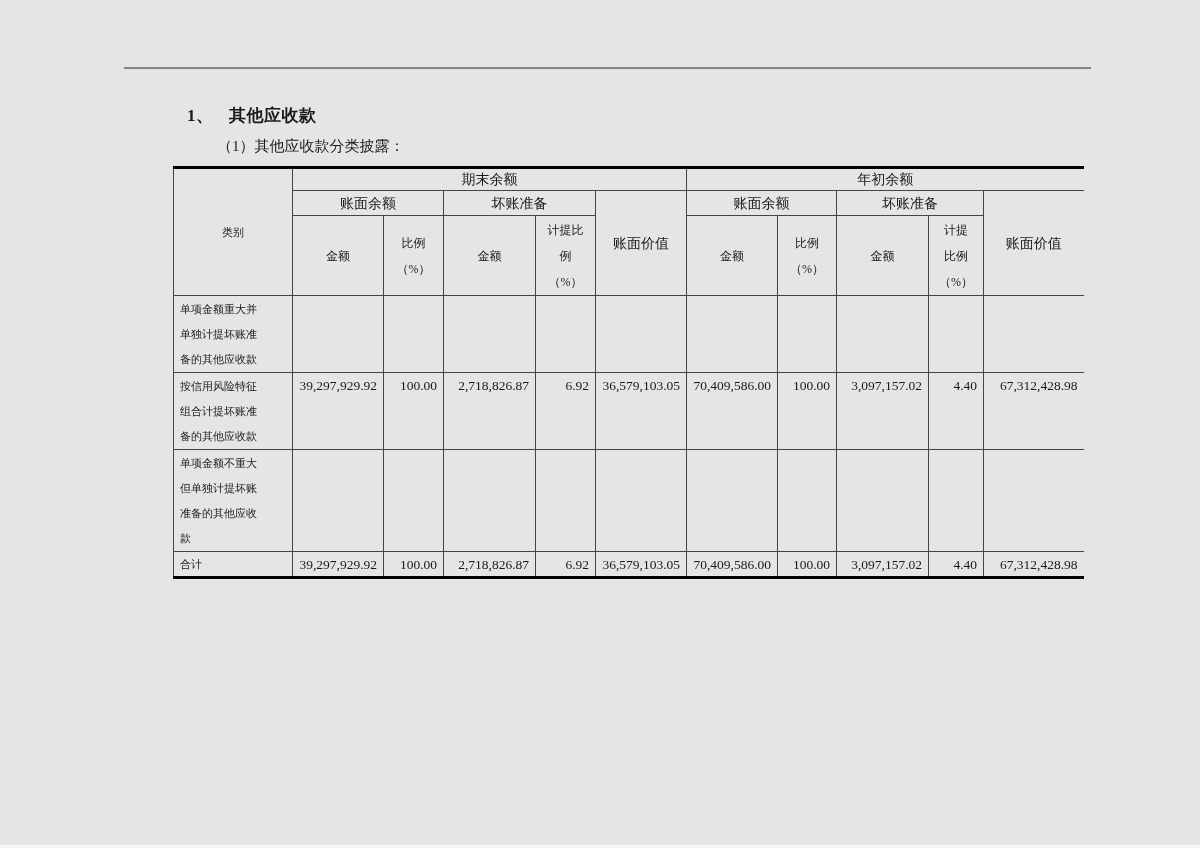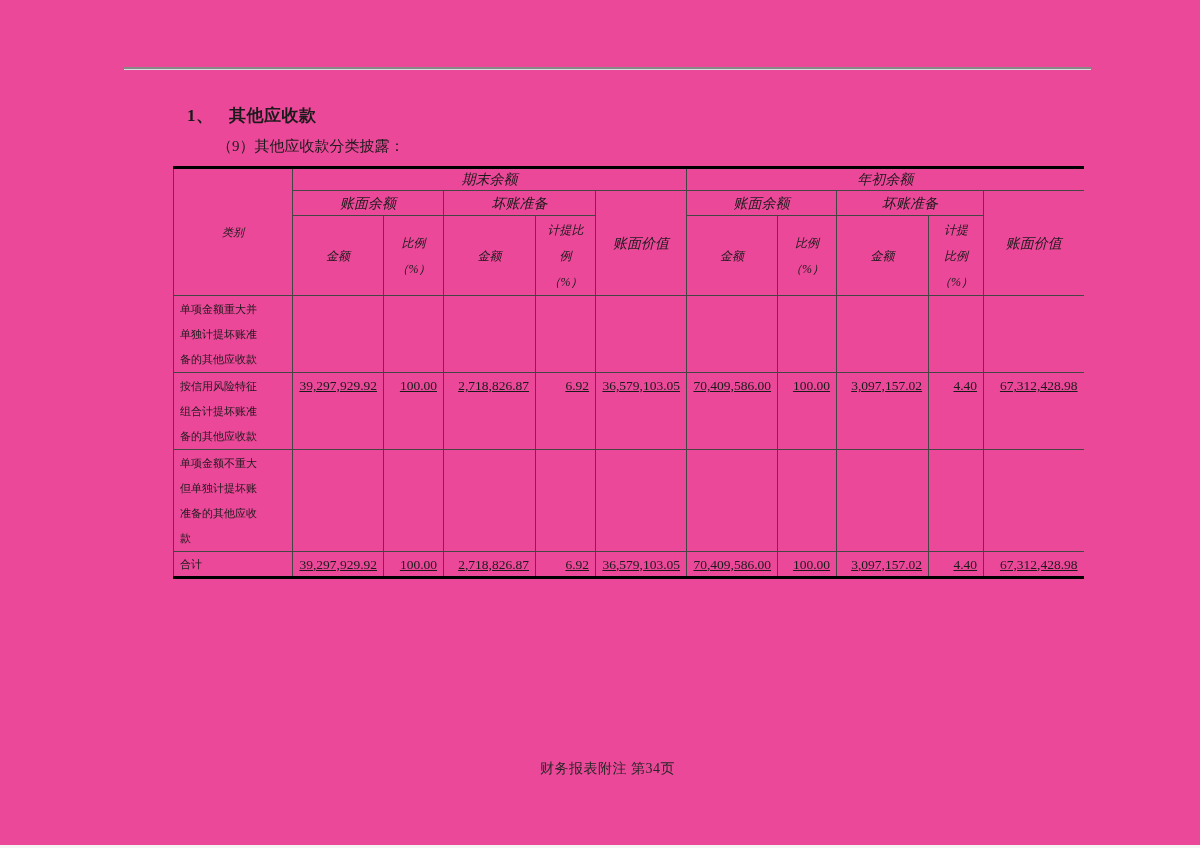--- a/index.html
+++ b/index.html
@@ -1,17 +1,17 @@
 <!DOCTYPE html>
 <html><head>
 <meta charset="utf-8">
 <style>
   html,body { margin:0; padding:0; background:#ffffff; }
   .page {
-    position:relative; width:1200px; height:848px; background:#ec4899;
+    position:relative; width:1200px; height:848px; background:#e5e5e5;
     font-family:"Liberation Serif","DejaVu Serif",serif; color:#1a1a1a; overflow:hidden;
   }
   .top-rule {
     position:absolute; left:124px; top:67px; width:967px; height:2px;
     background:#878787; border-bottom:1px solid #dddddd;
   }
   .heading { position:absolute; left:187px; top:104px; font-size:17px; font-weight:bold; letter-spacing:0.5px; }
   .h-num { display:inline-block; width:42px; }
   .subtitle { position:absolute; left:217px; top:137px; font-size:15px; }
 
@@ -24,31 +24,31 @@
     border-right:none;
   }
   .fin-table th, .fin-table td {
     border:1px solid #454545;
     white-space:pre-line;
     overflow:hidden;
     padding:0 5px;
   }
   .fin-table .no-r { border-right:none;margin-top:41px; }
   .fin-table th {
-    font-weight:normal; font-size:14px; text-align:center; vertical-align:middle; line-height:21px;font-style:italic;
+    font-weight:normal; font-size:14px; text-align:center; vertical-align:middle; line-height:21px;
   }
   .fin-table tr.hrC th { font-size:12px; line-height:26px; }
   .fin-table th.cat { font-size:11px; }
   .fin-table td { font-size:13.5px; }
   .fin-table td.lab {
     font-size:11px; line-height:25px; text-align:left;
     vertical-align:top; padding:1px 4px 0 6px;
   }
   .fin-table td.num {
-    text-align:right; vertical-align:top; line-height:25px; padding:0 6px;text-decoration:underline;
+    text-align:right; vertical-align:top; line-height:25px; padding:0 6px;
   }
   .fin-table tr.total td.lab {
     text-align:left; vertical-align:middle; padding-top:0; line-height:23px;
   }
   .fin-table tr.total td.num { vertical-align:middle; line-height:23px; }
 
   .footer {
     position:absolute; left:124px; top:760px; width:967px;
     text-align:center; font-size:14px; color:#262626; letter-spacing:0.5px;
   }
@@ -58,21 +58,21 @@
 <body>
 
 <div class="page">
 
   <div class="top-rule"></div>
 
   <div class="heading">
     <span class="h-num">1、</span><span>其他应收款</span>
   </div>
 
-  <div class="subtitle">（9）其他应收款分类披露：</div>
+  <div class="subtitle">（1）其他应收款分类披露：</div>
 
   <table class="fin-table">
     <colgroup>
       <col style="width:119px">
         <col style="width:91px">
         <col style="width:60px">
         <col style="width:92px">
       <col style="width:60px">
         <col style="width:91px">
         <col style="width:91px">
@@ -170,15 +170,14 @@
       <td class="num">36,579,103.05</td>
       <td class="num">70,409,586.00</td>
       <td class="num">100.00</td>
       <td class="num">3,097,157.02</td>
       <td class="num">4.40</td>
       <td class="num no-r">67,312,428.98</td>
     </tr>
   </tbody>
     </table>
 
-  <div class="footer">财务报表附注 第34页</div>
   <div class="bottom-strip"></div>
 </div>
 
 </body></html>

